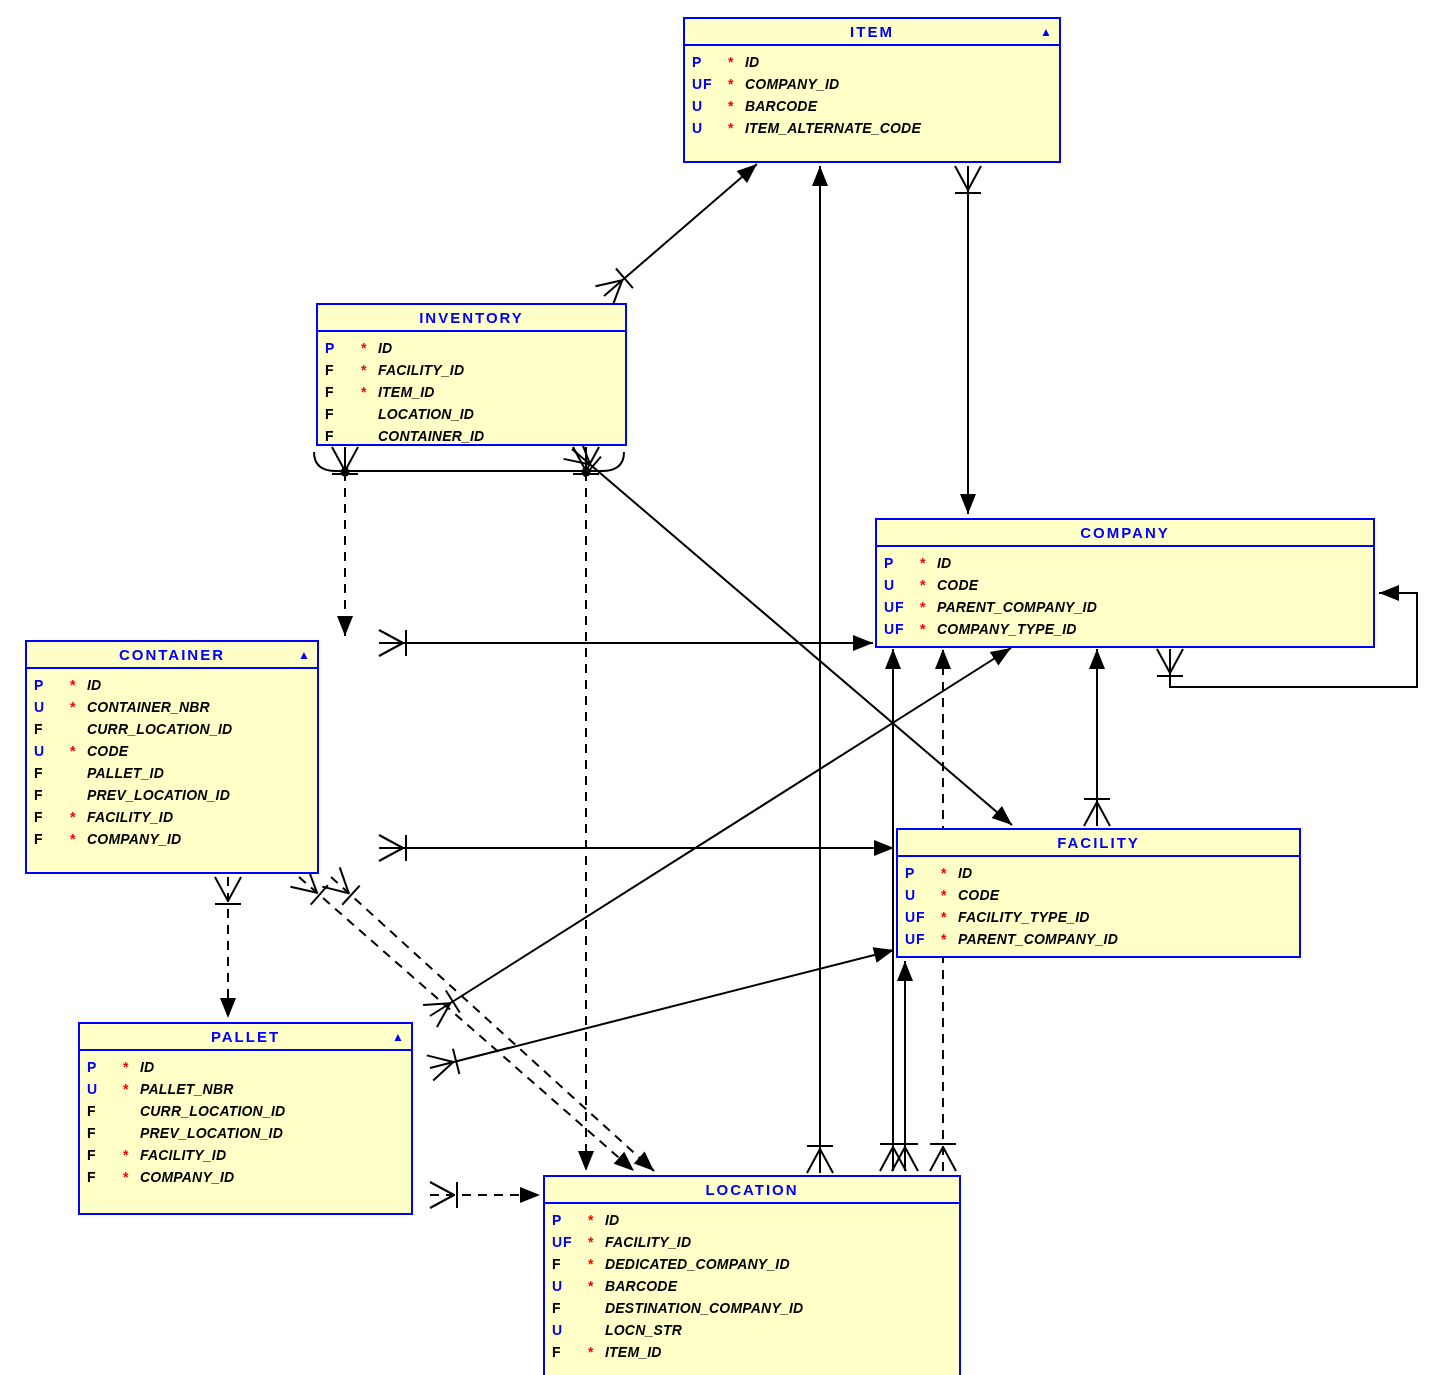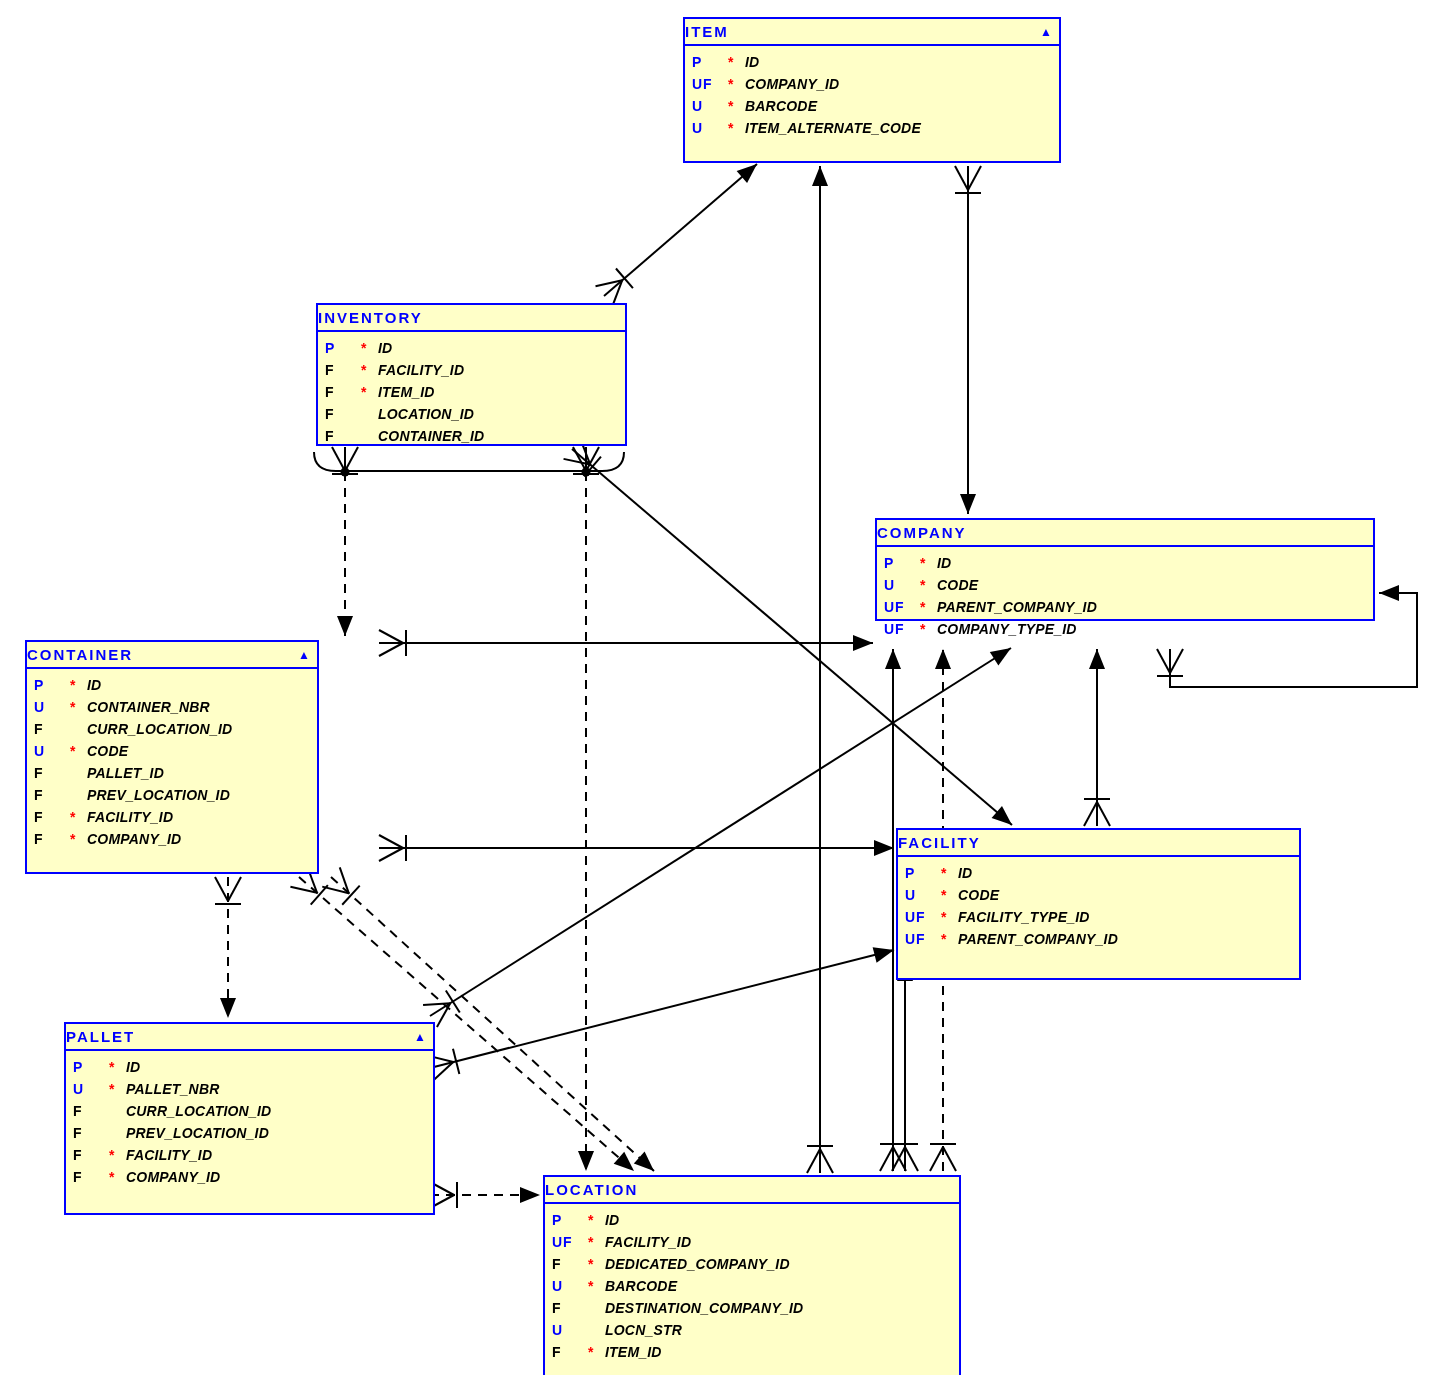--- a/index.html
+++ b/index.html
@@ -10,21 +10,21 @@
   }
   #rels{position:absolute;left:0;top:0;z-index:1;}
   .entity{
     position:absolute;z-index:2;box-sizing:border-box;
     background:var(--fill,#ffffc8);
     border:2px solid var(--border,#0000ff);
   }
   .title{
     position:relative;height:25px;
     border-bottom:2px solid var(--border,#0000ff);
-    display:flex;align-items:center;justify-content:flex-start;
+    display:flex;align-items:center;justify-content:center;
     color:var(--titletext,#0000ff);
     font-weight:bold;font-size:15px;letter-spacing:2px;
   }
   .tri{
     position:absolute;right:7px;top:50%;transform:translateY(-52%);
     color:var(--titletext,#0000ff);font-size:12px;letter-spacing:0;
   }
   .rows{padding-top:5px;}
   .row{display:flex;height:22px;align-items:center;font-size:14px;font-weight:bold;color:#000;}
   .row .k{width:36px;padding-left:7px;letter-spacing:1px;flex:none;color:var(--keyf,#000000);}
@@ -231,21 +231,21 @@
         <span class="n">LOCATION_ID</span>
       </div>
       <div class="row">
         <span class="k">F</span>
         <span class="s"></span>
         <span class="n">CONTAINER_ID</span>
       </div>
     </div>
 </div>
 
-<div class="entity" style="left:875px;top:518px;width:500px;height:103px">
+<div class="entity" style="left:875px;top:518px;width:500px;height:130px">
   <div class="title">
     <span>COMPANY</span>
   </div>
   <div class="rows">
       <div class="row">
         <span class="k blue">P</span>
         <span class="s">*</span>
         <span class="n">ID</span>
       </div>
       <div class="row">
@@ -308,21 +308,21 @@
         <span class="n">FACILITY_ID</span>
       </div>
       <div class="row">
         <span class="k">F</span>
         <span class="s">*</span>
         <span class="n">COMPANY_ID</span>
       </div>
     </div>
 </div>
 
-<div class="entity" style="left:896px;top:828px;width:405px;height:152px">
+<div class="entity" style="left:896px;top:828px;width:405px;height:130px">
   <div class="title">
     <span>FACILITY</span>
   </div>
   <div class="rows">
       <div class="row">
         <span class="k blue">P</span>
         <span class="s">*</span>
         <span class="n">ID</span>
       </div>
       <div class="row">
@@ -336,21 +336,21 @@
         <span class="n">FACILITY_TYPE_ID</span>
       </div>
       <div class="row">
         <span class="k blue">UF</span>
         <span class="s">*</span>
         <span class="n">PARENT_COMPANY_ID</span>
       </div>
     </div>
 </div>
 
-<div class="entity" style="left:64px;top:1022px;width:371px;height:193px">
+<div class="entity" style="left:78px;top:1022px;width:335px;height:193px">
   <div class="title">
     <span>PALLET</span>
     <span class="tri">▲</span>
   </div>
   <div class="rows">
       <div class="row">
         <span class="k blue">P</span>
         <span class="s">*</span>
         <span class="n">ID</span>
       </div>

